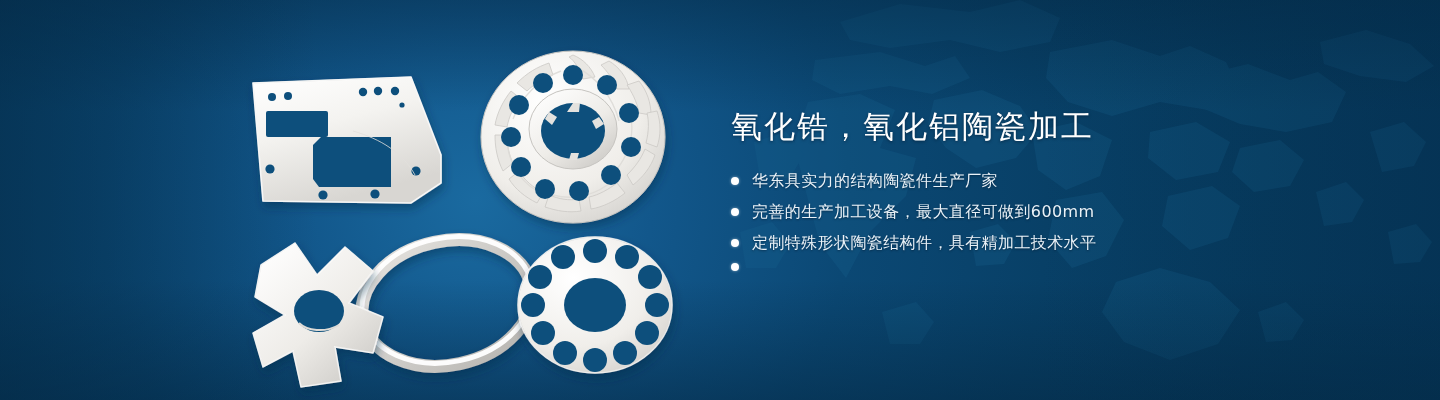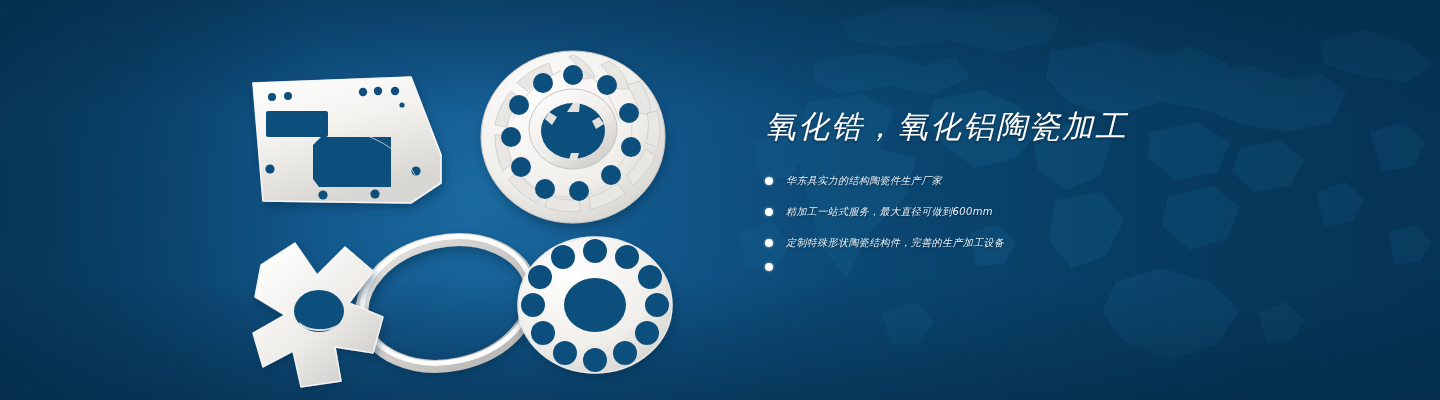--- a/index.html
+++ b/index.html
@@ -28,37 +28,37 @@
   .bg-map{
     position:absolute;top:-18px;right:-40px;
     width:760px;height:430px;
     opacity:.5;
   }
   .bg-map svg{width:100%;height:100%;display:block;}
   .map-land{fill:#18638f;opacity:.55;}
 
   
   .copy{
-    position:absolute;left:765px;top:104px;width:620px;font-style:italic;
+    position:absolute;left:731px;top:104px;width:620px;
   }
   .headline{
     color:#ffffff;
     font-size:31px;
     line-height:44px;
     letter-spacing:2px;
     font-weight:400;
     margin:0 0 22px 0;
     text-shadow:0 1px 3px rgba(0,20,40,.55);
     white-space:nowrap;
   }
   .bullets{list-style:none;margin:0;padding:0;}
   .bullets li{
     display:flex;align-items:center;
     color:#eaf2f8;
-    font-size:10px;
+    font-size:16px;
     line-height:22px;
     margin-bottom:9px;
     letter-spacing:.4px;
     text-shadow:0 1px 2px rgba(0,18,36,.5);
     white-space:nowrap;
   }
   .dot{
     width:8px;height:8px;border-radius:50%;
     background:#ffffff;
     margin-right:13px;flex:0 0 auto;
@@ -244,25 +244,25 @@
   <div class="copy">
     <h1 class="headline">氧化锆，氧化铝陶瓷加工</h1>
 
     <ul class="bullets">
       <li>
         <span class="dot"></span>
         <span>华东具实力的结构陶瓷件生产厂家</span>
       </li>
       <li>
         <span class="dot"></span>
-        <span>精加工一站式服务，最大直径可做到600mm</span>
-      </li>
-      <li>
-        <span class="dot"></span>
-        <span>定制特殊形状陶瓷结构件，完善的生产加工设备</span>
+        <span>完善的生产加工设备，最大直径可做到600mm</span>
+      </li>
+      <li>
+        <span class="dot"></span>
+        <span>定制特殊形状陶瓷结构件，具有精加工技术水平</span>
       </li>
       <li>
         <span class="dot"></span>
       </li>
     </ul>
   </div>
 
 </div>
 
 </body></html>

